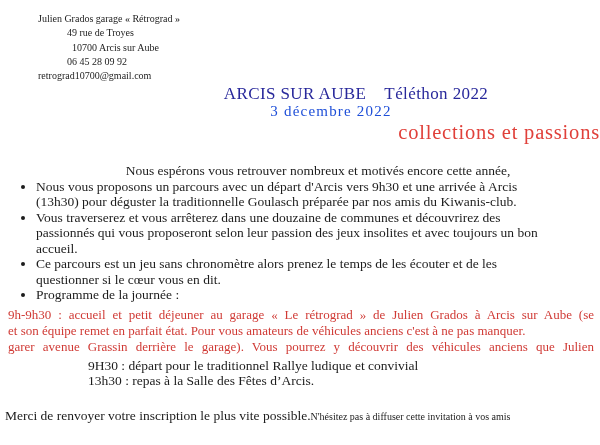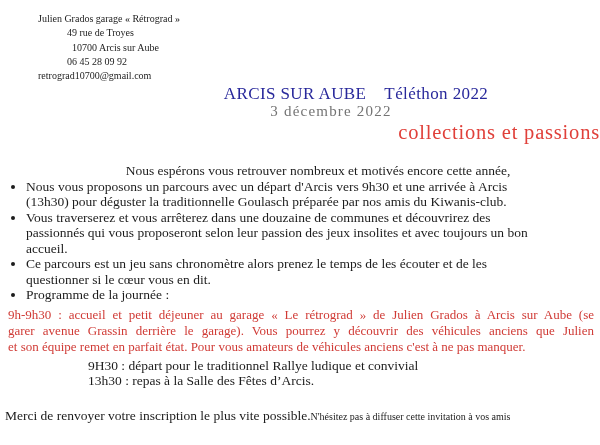--- a/index.html
+++ b/index.html
@@ -31,42 +31,42 @@
     color: #28289b;
     white-space: nowrap;
   }
   .title-line .event { margin-left: 18px; }
   .date-line {
     text-align: center;
     padding-left: 62px;
     font-size: 15px;
     line-height: 17px;
     letter-spacing: 1.2px;
-    color: #737373;
+    color: #1d4ed8;
     white-space: nowrap;
   }
   .subtitle {
     text-align: right;
     padding-left: 34px;
     font-size: 20.5px;
     line-height: 24px;
     letter-spacing: 0.8px;
     color: #e0403a;
     white-space: nowrap;
   }
   
   .intro {
     margin: 19px 0 0 36px;
     font-size: 13.5px;
     line-height: 15.5px;
     text-align: center;
   }
   ul.bullets {
     margin: 0;
-    padding: 0 0 0 26px;
+    padding: 0 0 0 36px;
     width: 523px;
     box-sizing: content-box;
     font-size: 13.5px;
     line-height: 15.5px;
     list-style: disc outside;
   }
   ul.bullets li { margin: 0; padding: 0; }
   .red-para {
     margin: 4px 6px 0 8px;
     width: 586px;
@@ -114,22 +114,22 @@
 
   <ul class="bullets">
     <li>Nous vous proposons un parcours avec un départ d'Arcis vers 9h30 et une arrivée à Arcis (13h30) pour déguster la traditionnelle Goulasch préparée par nos amis du Kiwanis-club.</li>
     <li>Vous traverserez et vous arrêterez dans une douzaine de communes et découvrirez des passionnés qui vous proposeront selon leur passion des jeux insolites et avec toujours un bon accueil.</li>
     <li>Ce parcours est un jeu sans chronomètre alors prenez le temps de les écouter et de les questionner si le cœur vous en dit.</li>
     <li>Programme de la journée :</li>
   </ul>
 
   <div class="red-para">
     <div class="red-line jl">9h-9h30 : accueil et petit déjeuner au garage « Le rétrograd » de Julien Grados à Arcis sur Aube (se</div>
+    <div class="red-line">et son équipe remet en parfait état. Pour vous amateurs de véhicules anciens c'est à ne pas manquer.</div>
     <div class="red-line jl">garer avenue Grassin derrière le garage). Vous pourrez y découvrir des véhicules anciens que Julien</div>
-    <div class="red-line">et son équipe remet en parfait état. Pour vous amateurs de véhicules anciens c'est à ne pas manquer.</div>
   </div>
 
   <div class="schedule">
     <div>9H30 : départ pour le traditionnel Rallye ludique et convivial</div>
     <div>13h30 : repas à la Salle des Fêtes d’Arcis.</div>
   </div>
 
   <p class="footer">
     <span>Merci de renvoyer votre inscription le plus vite possible.</span><span class="small">N'hésitez pas à diffuser cette invitation à vos amis</span>
   </p>

